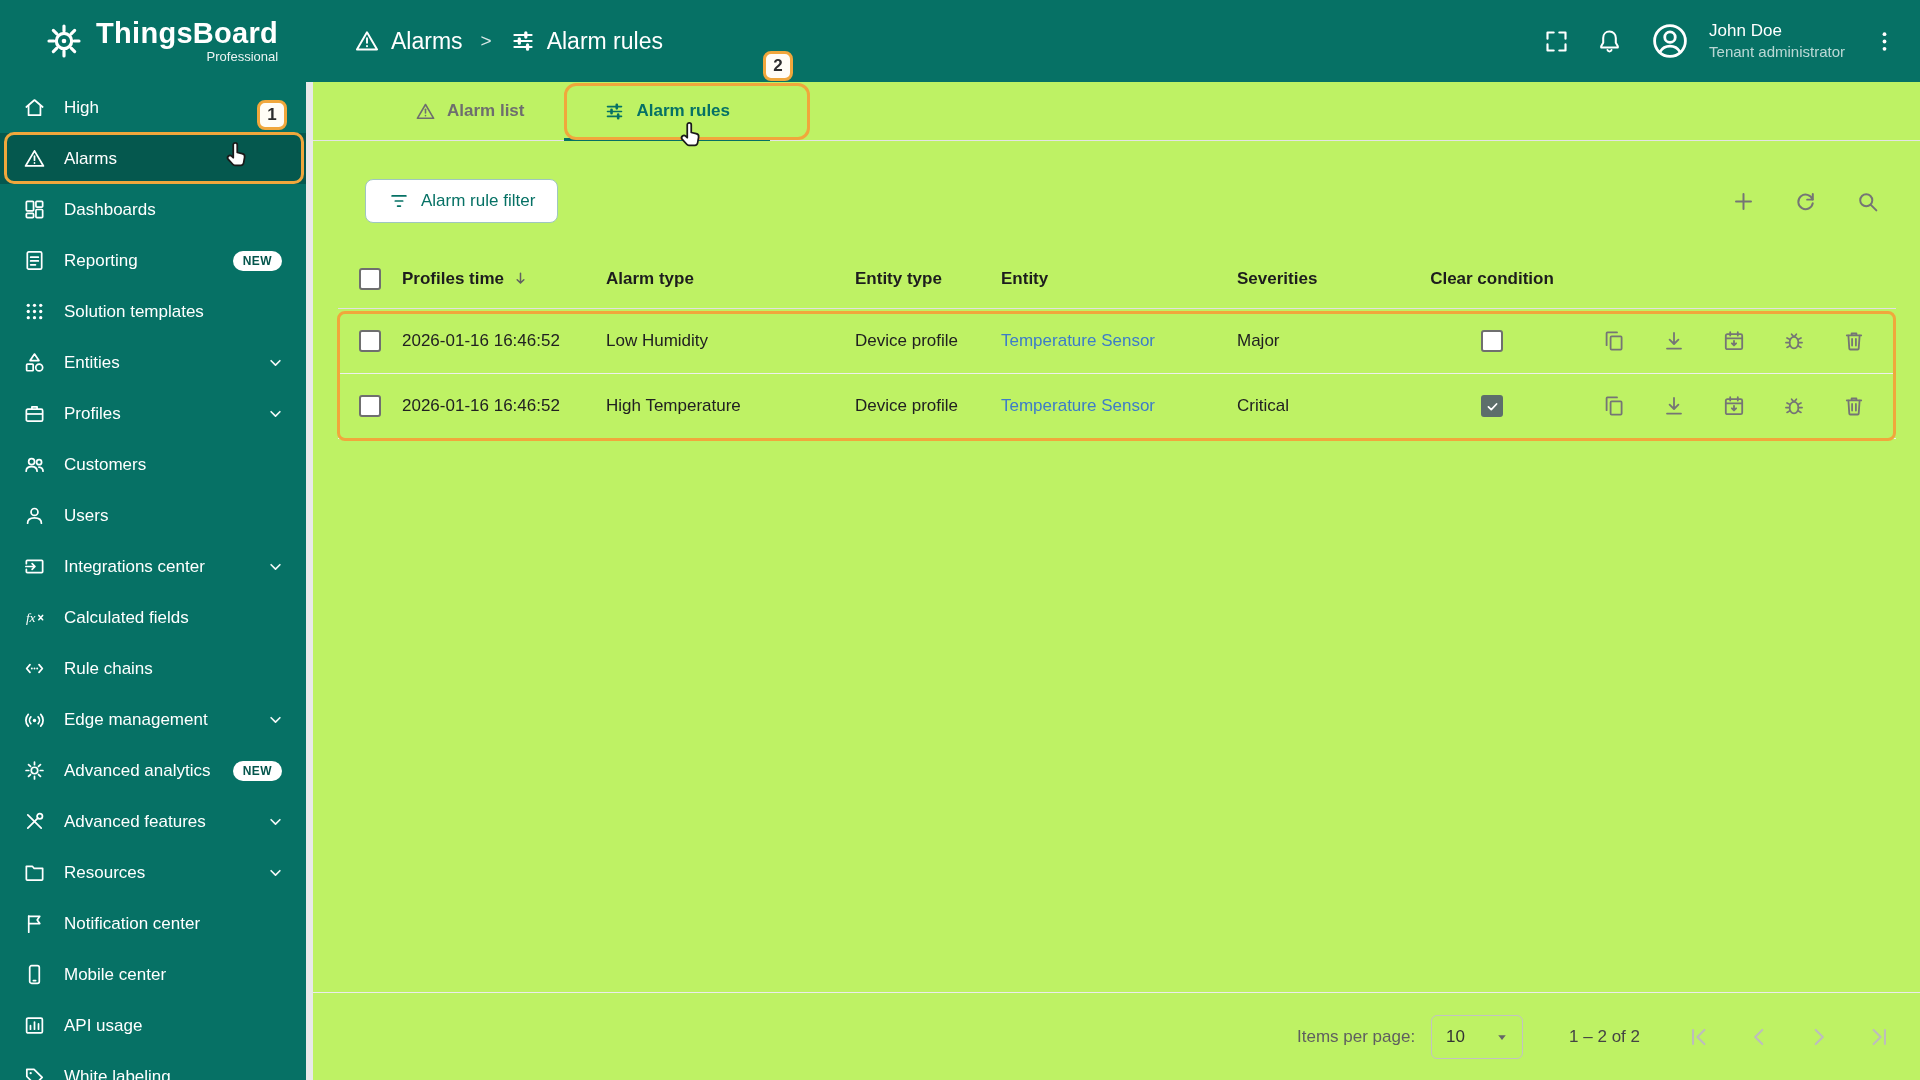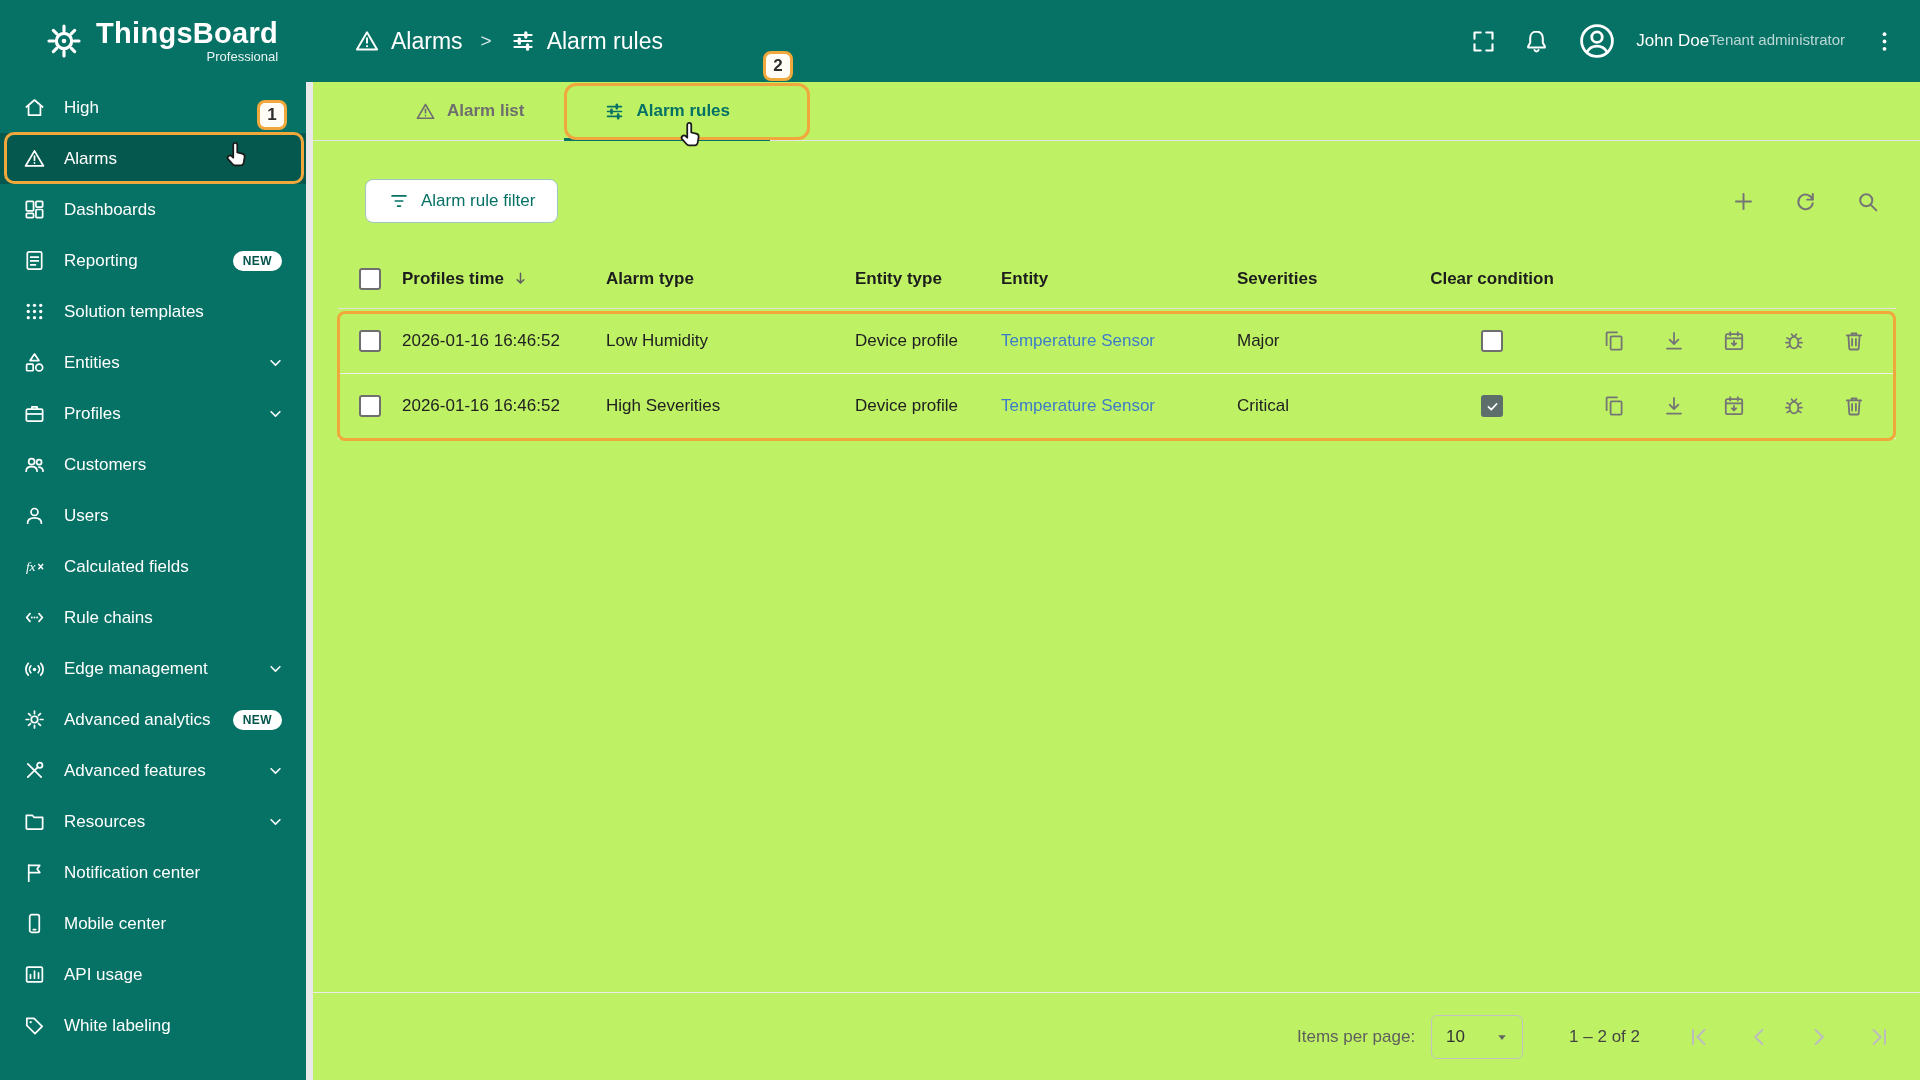--- a/index.html
+++ b/index.html
@@ -17,21 +17,21 @@
   .brand-name { font-size:29px; font-weight:600; letter-spacing:.3px; line-height:1.05; }
   .brand-edition { font-size:13px; opacity:.92; font-weight:400; }
   .breadcrumb { display:flex; align-items:center; margin-left:48px; font-size:23px; font-weight:400; }
   .bc-item { display:flex; align-items:center; gap:11px; cursor:pointer; }
   .bc-icon svg { width:26px; height:26px; }
   .bc-sep { margin:0 18px; font-size:19px; opacity:.85; }
   .topbar-right { margin-left:auto; display:flex; align-items:center; gap:26px; padding-right:22px; }
   .icon-btn { cursor:pointer; }
   .icon-btn svg { width:27px; height:27px; }
   .avatar svg { width:42px; height:42px; }
-  .user-block { display:flex; flex-direction:row; line-height:1.3; margin-left:-8px; }
+  .user-block { display:flex; flex-direction:column; line-height:1.3; margin-left:-8px; }
   .user-name { font-size:17px; }
   .user-role { font-size:15px; opacity:.72; }
 
   
   .body { flex:1; display:flex; min-height:0; }
   .sidebar { width:306px; background:#067165; color:#fff; overflow:hidden; flex-shrink:0; }
   .scroll-strip { width:7px; background:#e9e9e9; flex-shrink:0; cursor:pointer; }
   .nav-item { height:51px; display:flex; align-items:center; gap:18px; padding:0 20px 0 23px; font-size:17px; font-weight:500; cursor:pointer; white-space:nowrap; }
   .nav-item.selected { background:#05584E; }
   .nav-icon { width:23px; flex-shrink:0; }
@@ -286,20 +286,34 @@
       <div class="nav-item">
         <span class="nav-icon">
             <svg viewBox="0 0 24 24" fill="none" stroke="currentColor" stroke-width="1.8" stroke-linecap="round" stroke-linejoin="round">
               <circle cx="12" cy="8.3" r="3.6"></circle>
               <path d="M4.8 20 c0-3.7 3.1-5.6 7.2-5.6 s7.2 1.9 7.2 5.6"></path>
             </svg>
           </span>
         <span class="nav-label">Users</span>
       </div>
 
+      <div class="nav-item">
+        <span class="nav-icon">
+            <svg viewBox="0 0 24 24" fill="none" stroke="currentColor" stroke-width="1.8" stroke-linecap="round" stroke-linejoin="round">
+              <path d="M3.5 9 V6.5 a1 1 0 0 1 1-1 h15 a1 1 0 0 1 1 1 v11 a1 1 0 0 1-1 1 h-15 a1 1 0 0 1-1-1 V15"></path>
+              <path d="M3 12 h9 M9.5 9 L12.5 12 L9.5 15"></path>
+            </svg>
+          </span>
+        <span class="nav-label">Integrations center</span>
+        <span class="nav-chevron">
+            <svg viewBox="0 0 24 24" fill="none" stroke="currentColor" stroke-width="1.9" stroke-linecap="round" stroke-linejoin="round">
+              <path d="M7 10 l5 5 5-5"></path>
+            </svg>
+          </span>
+      </div>
 
       <div class="nav-item">
         <span class="nav-icon">
             <svg viewBox="0 0 24 24" fill="none" stroke="currentColor" stroke-width="1.6" stroke-linecap="round">
               <text x="3" y="16.5" font-size="14" font-style="italic" fill="currentColor" stroke="none" font-family="Liberation Serif, serif">fx</text>
               <path d="M16.5 9.8 l4 4.6 M20.5 9.8 l-4 4.6"></path>
             </svg>
           </span>
         <span class="nav-label">Calculated fields</span>
       </div>
@@ -554,21 +568,21 @@
 
           <div class="trow">
             <div class="col-check">
               <span class="cb" data-checked="false">
                 <svg viewBox="0 0 24 24" fill="none" stroke="currentColor" stroke-width="2.8" stroke-linecap="round" stroke-linejoin="round">
                     <path d="M5.5 12.6 L10 17 L18.5 8"></path>
                   </svg>
               </span>
             </div>
             <div class="col-created">2026-01-16 16:46:52</div>
-            <div class="col-alarm">High Severities</div>
+            <div class="col-alarm">High Temperature</div>
             <div class="col-etype">Device profile</div>
             <div class="col-entity"><span class="entity-link">Temperature Sensor</span></div>
             <div class="col-sev">Critical</div>
             <div class="col-clear">
               <span class="cb" data-checked="true">
                 <svg viewBox="0 0 24 24" fill="none" stroke="currentColor" stroke-width="2.8" stroke-linecap="round" stroke-linejoin="round">
                     <path d="M5.5 12.6 L10 17 L18.5 8"></path>
                   </svg>
               </span>
             </div>

